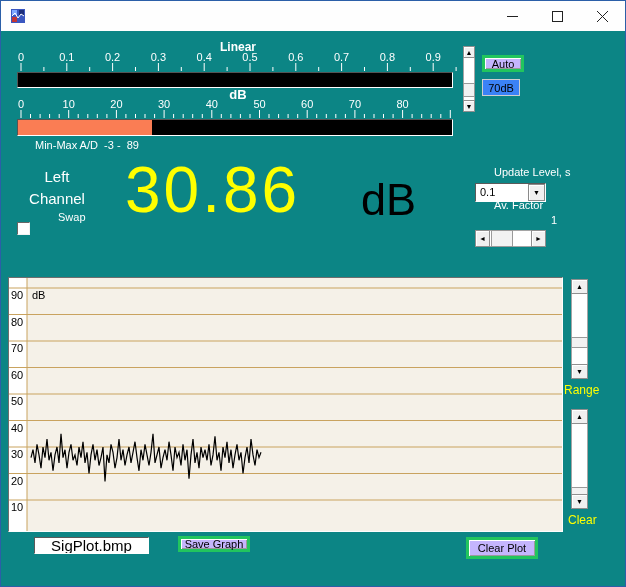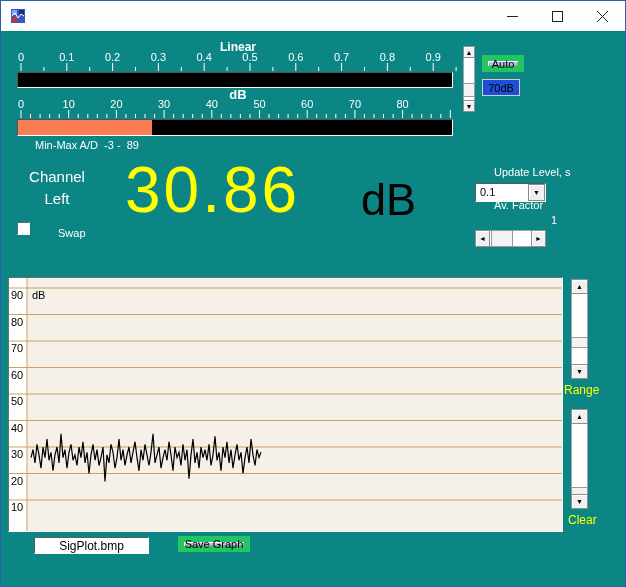--- a/index.html
+++ b/index.html
@@ -33,25 +33,25 @@
   #big-value { position:absolute; left:124px; top:124px; font-size:64px; line-height:70px;
     letter-spacing:3px; color:#ffff00; }
   #big-unit { position:absolute; left:360px; top:144px; font-size:45px; line-height:50px; color:#000; }
   #channel-name { position:absolute; left:6px; top:135px; width:100px; text-align:center;
     color:#fff; font-size:15px; line-height:22px; }
   
   #swap-box { position:absolute; left:16px; top:191px; width:13px; height:13px; background:#fff;
     border-top:1px solid #666; border-left:1px solid #666;
     border-bottom:1px solid #f2f2f2; border-right:1px solid #f2f2f2; }
   
-  .btn3d { background:#c4b5fd; border:6px solid #22c55e;
+  .btn3d { background:#c4b5fd; border:3px solid #22c55e;
     box-shadow:inset 1px 1px 0 #ffffff, inset -1px -1px 0 #9a9a9a;
     display:flex; align-items:center; justify-content:center;
     font-size:11px; color:#000; position:absolute; cursor:default; }
-  #btn-70db { background:#1d4ed8; border:1px solid #cfcfcf; box-shadow:none; }
+  #btn-70db { background:#3b82f6; border:1px solid #cfcfcf; box-shadow:none; }
   
   #update-combo { position:absolute; left:474px; top:152px; width:71px; height:19px; background:#fff;
     border-top:1px solid #5a5a5a; border-left:1px solid #5a5a5a;
     border-bottom:1px solid #fff; border-right:1px solid #fff; }
   #update-combo .val { position:absolute; left:4px; top:2px; font-size:11px; color:#000; }
   #update-combo .drop { position:absolute; right:0; top:0; width:17px; height:17px;
     background:#f0f0f0; border:1px solid #8a8a8a; box-shadow:inset 1px 1px 0 #fff;
     display:flex; align-items:center; justify-content:center; font-size:7px; color:#000; }
   
   .vsb { position:absolute; background:#fff; border:1px solid #a5a5a5; }
@@ -61,21 +61,21 @@
   .tri { font-size:7px; line-height:7px; }
   
   #plot { position:absolute; left:7px; top:246px; width:555px; height:255px;
     border-top:1px solid #6e6e6e; border-left:1px solid #6e6e6e;
     border-bottom:1px solid #fdfdfd; border-right:1px solid #fdfdfd; }
   .ylabel-yellow { position:absolute; color:#ffff00; font-size:12px; }
   
   #filename-box { position:absolute; left:33px; top:506px; width:115px; height:17px;
     background:#fff; border-top:1px solid #5a5a5a; border-left:1px solid #5a5a5a;
     border-bottom:1px solid #fff; border-right:1px solid #fff;
-    text-align:center; font-size:12px; color:#000; font-family:"Liberation Sans",sans-serif; }
+    text-align:center; font-size:15px; color:#000; font-family:"Liberation Sans",sans-serif; }
 </style>
 </head>
 <body>
 
 <div id="window">
 
   <div id="titlebar">
     <svg id="app-icon" viewBox="0 0 16 16">
       <rect x="1" y="1" width="14" height="14" fill="#3a57c0"></rect>
       <rect x="2" y="2" width="5" height="5" fill="#7fa8ff"></rect>
@@ -198,25 +198,25 @@
         <text x="339.9" y="9">70</text>
         <text x="387.6" y="9">80</text>
       </svg>
     <div class="meter" style="top:88px;height:17px">
       <div class="fill" id="db-fill" style="width: 133.624px; background: rgb(250, 125, 84);"></div>
     </div>
 
     <div class="wlabel" style="left:16px;top:108px">Min-Max A/D  -3 -  89</div>
 
     <div id="channel-name">
+      <div>Left</div>
       <div>Channel</div>
-      <div>Left</div>
     </div>
     <div id="swap-box"></div>
-    <div class="wlabel" style="left:39px;top:196px">Swap</div>
+    <div class="wlabel" style="left:39px;top:180px">Swap</div>
 
     <div id="big-value">30.86</div>
     <div id="big-unit">dB</div>
 
     <div class="vsb" style="left:462px;top:15px;width:12px;height:66px">
       <div class="sbbtn" style="left:-1px;top:-1px;width:12px;height:12px">
           <span class="tri">▲</span>
         </div>
       <div class="sbthumb" style="left:-1px;top:36px;width:12px;height:14px"></div>
       <div class="sbbtn" style="left:-1px;bottom:-1px;width:12px;height:12px">
@@ -292,15 +292,16 @@
         </div>
       <div class="sbthumb" style="left:-1px;top:77px;width:17px;height:11px"></div>
       <div class="sbbtn" style="left:-1px;bottom:-1px;width:17px;height:15px">
           <span class="tri">▼</span>
         </div>
     </div>
     <div class="ylabel-yellow" style="left:567px;top:482px">Clear</div>
 
     <input id="filename-box" value="SigPlot.bmp" style="">
     <div class="btn3d" style="left:177px;top:505px;width:72px;height:16px">Save Graph</div>
+    <div class="btn3d" style="left:465px;top:506px;width:72px;height:22px">Clear Plot</div>
 
   </div>
 </div>
 
 </body></html>

